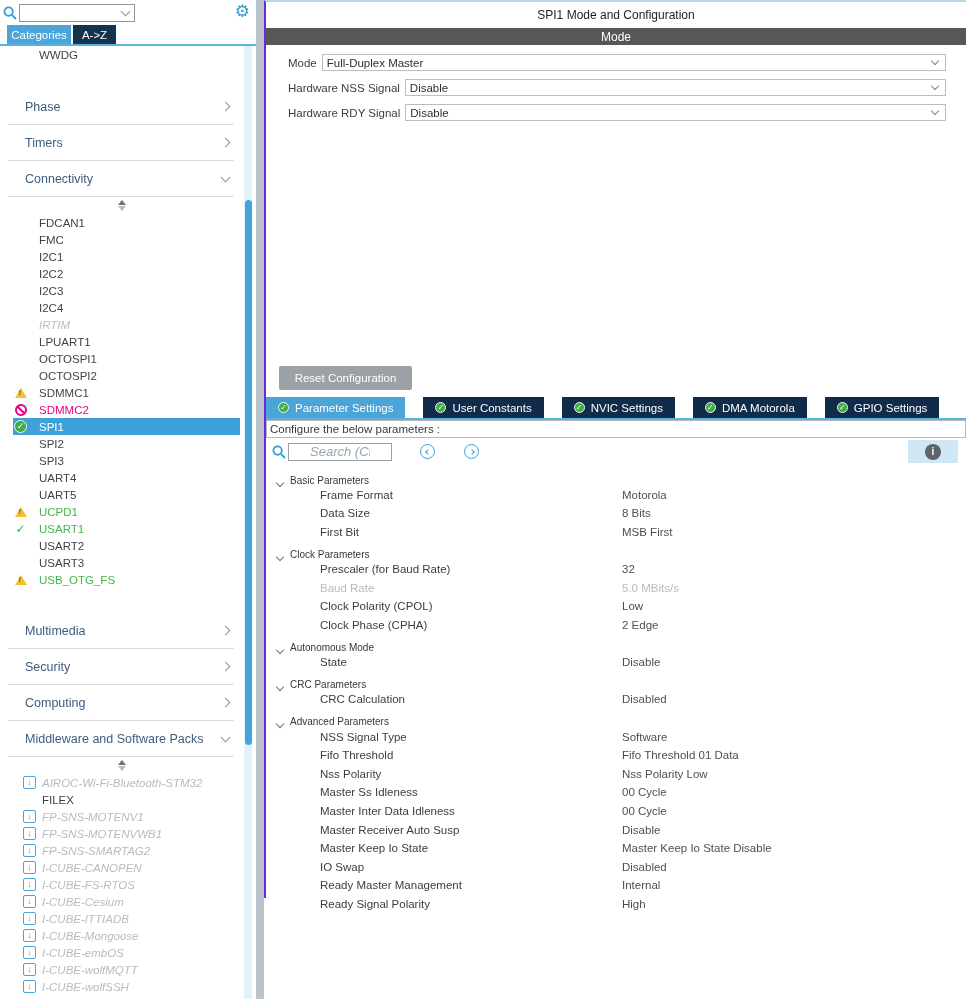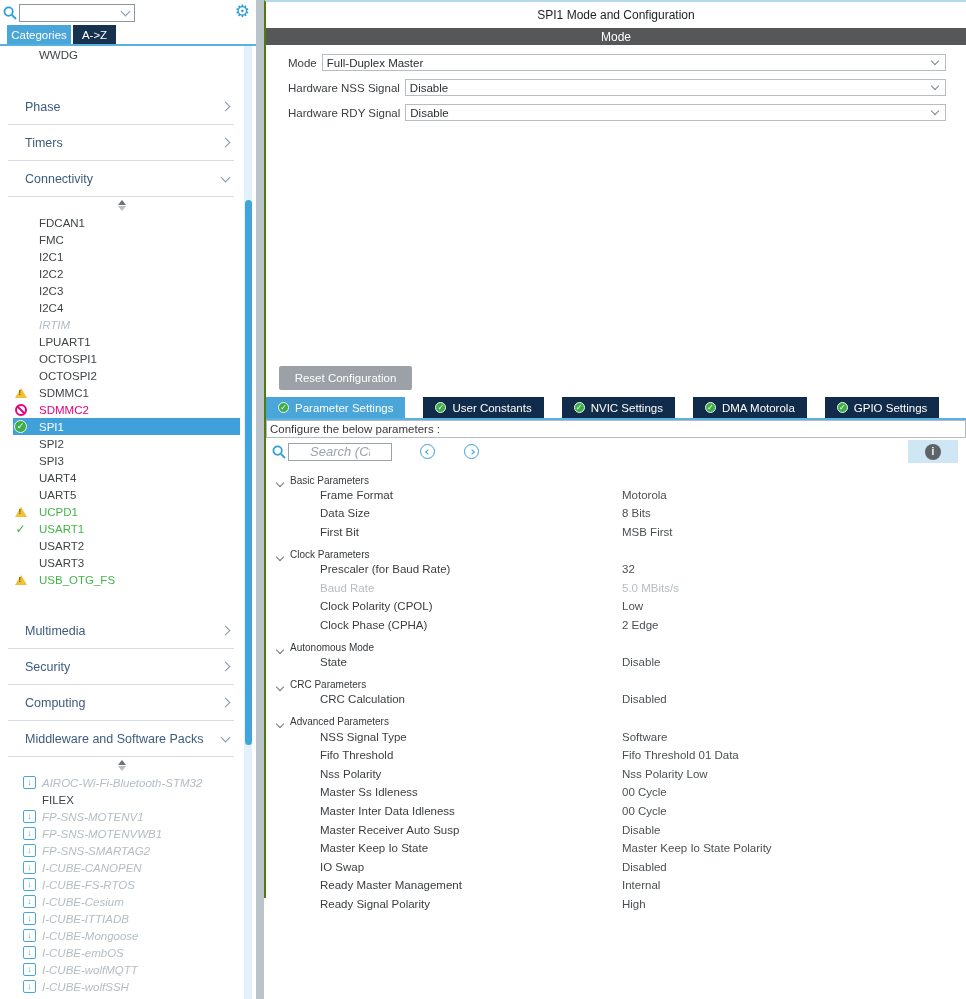--- a/index.html
+++ b/index.html
@@ -69,21 +69,21 @@
   .tri-dn { width:0; height:0; border-left:4px solid transparent; border-right:4px solid transparent;
     border-top:5px solid #b7bfc5; }
 
   
   #sb-track { position:absolute; left:244px; top:46px; width:8px; height:953px; background:#e3f1fa; }
   #sb-thumb { position:absolute; left:244.5px; top:200px; width:7px; height:545px; background:#41a4dc; border-radius:4px; }
   #separator { position:absolute; left:256px; top:0; width:8px; height:999px; background:#bac4ca; }
 
   
   #right { position:absolute; left:264px; top:0; width:702px; height:898px; background:#fff;
-    border-top:2px solid #b4d9ee; border-left:2px solid #4d7c0f; }
+    border-top:2px solid #b4d9ee; border-left:2px solid #6d28d9; }
   #right-title { height:26px; display:flex; align-items:center; justify-content:center;
     font-size:12px; color:#1d1f20; }
   .section-bar { height:17px; background:#555758; color:#fff; display:flex; align-items:center;
     justify-content:center; font-size:12px; }
   #mode-rows { padding-top:9px; }
   .mode-row { display:flex; align-items:center; height:17px; margin:0 20px 8px 22px; }
   .mode-row .mlabel { margin-right:5px; color:#3c4043; white-space:nowrap; }
   .selectbox { flex:1; height:17px; border:1px solid #b8bdc1; background:#fff; display:flex;
     align-items:center; padding:0 7px 0 4px; color:#2b2f31; }
   .selectbox .chev { border-color:#7d868c; margin-left:auto; width:6px; height:6px; }
@@ -508,21 +508,21 @@
       <div class="p-item">
           <span class="plabel">Master Inter Data Idleness</span>
           <span class="pvalue">00 Cycle</span>
         </div>
       <div class="p-item">
           <span class="plabel">Master Receiver Auto Susp</span>
           <span class="pvalue">Disable</span>
         </div>
       <div class="p-item">
           <span class="plabel">Master Keep Io State</span>
-          <span class="pvalue">Master Keep Io State Polarity</span>
+          <span class="pvalue">Master Keep Io State Disable</span>
         </div>
       <div class="p-item">
           <span class="plabel">IO Swap</span>
           <span class="pvalue">Disabled</span>
         </div>
       <div class="p-item">
           <span class="plabel">Ready Master Management</span>
           <span class="pvalue">Internal</span>
         </div>
       <div class="p-item">

